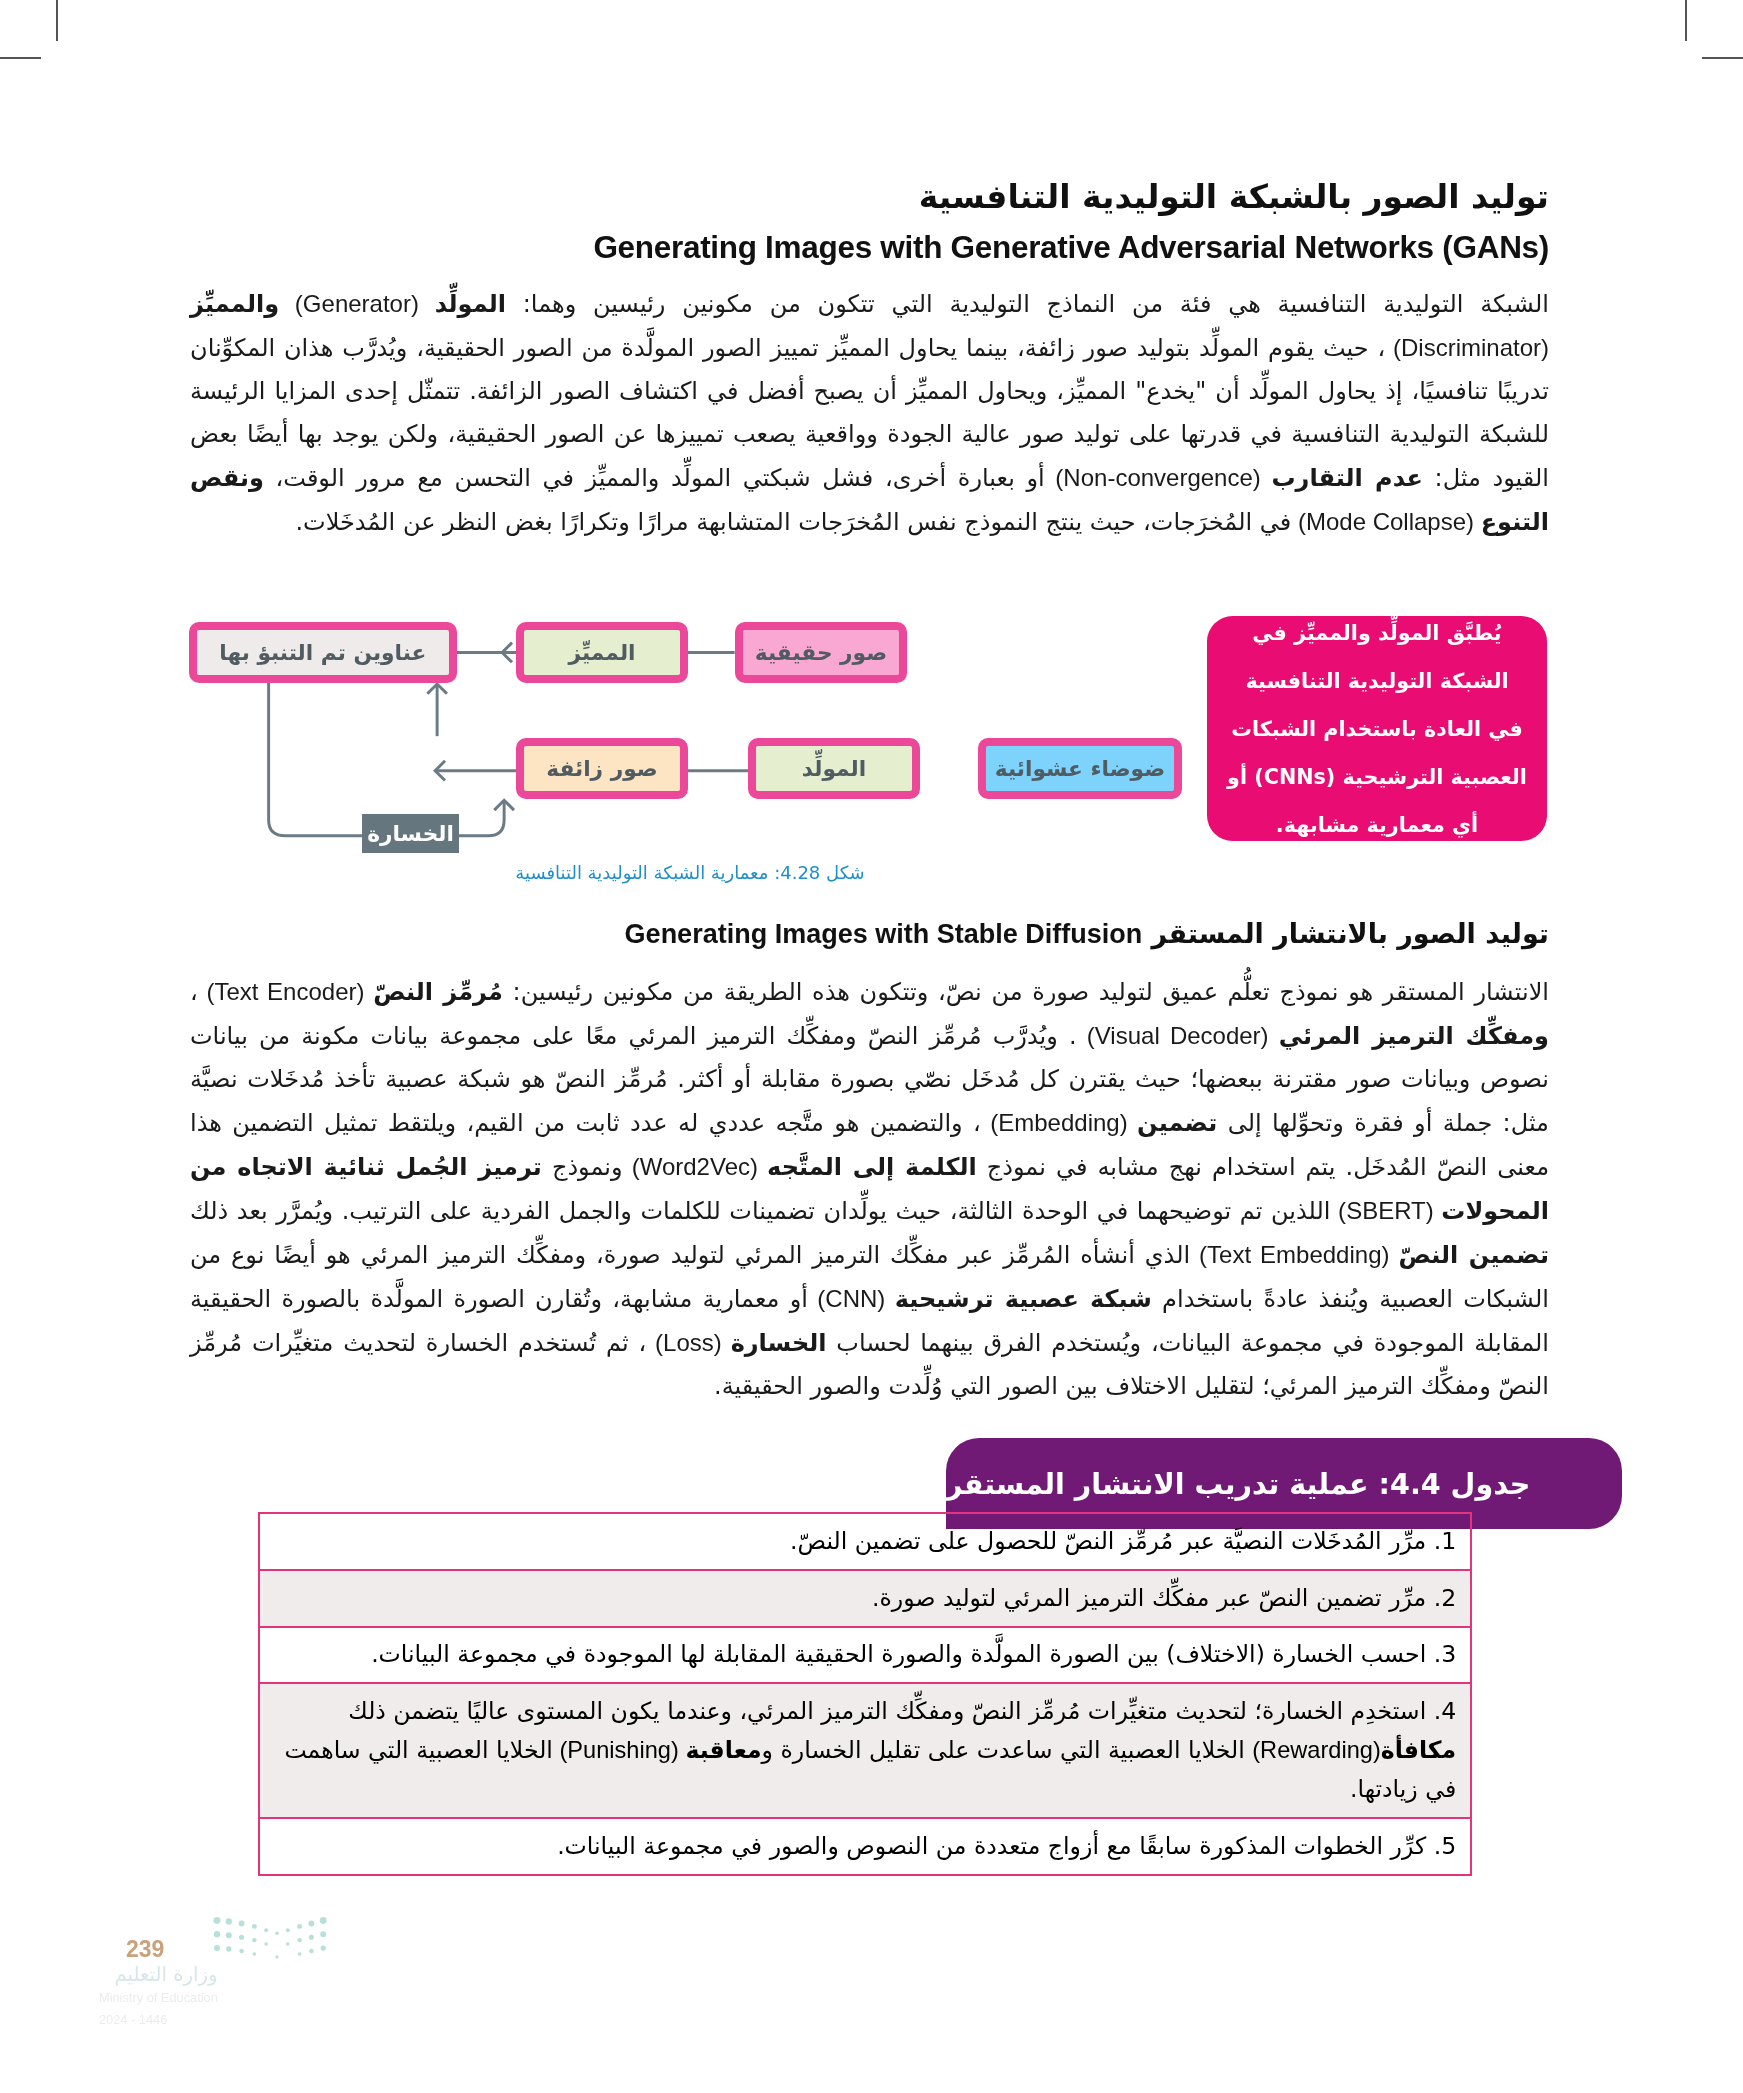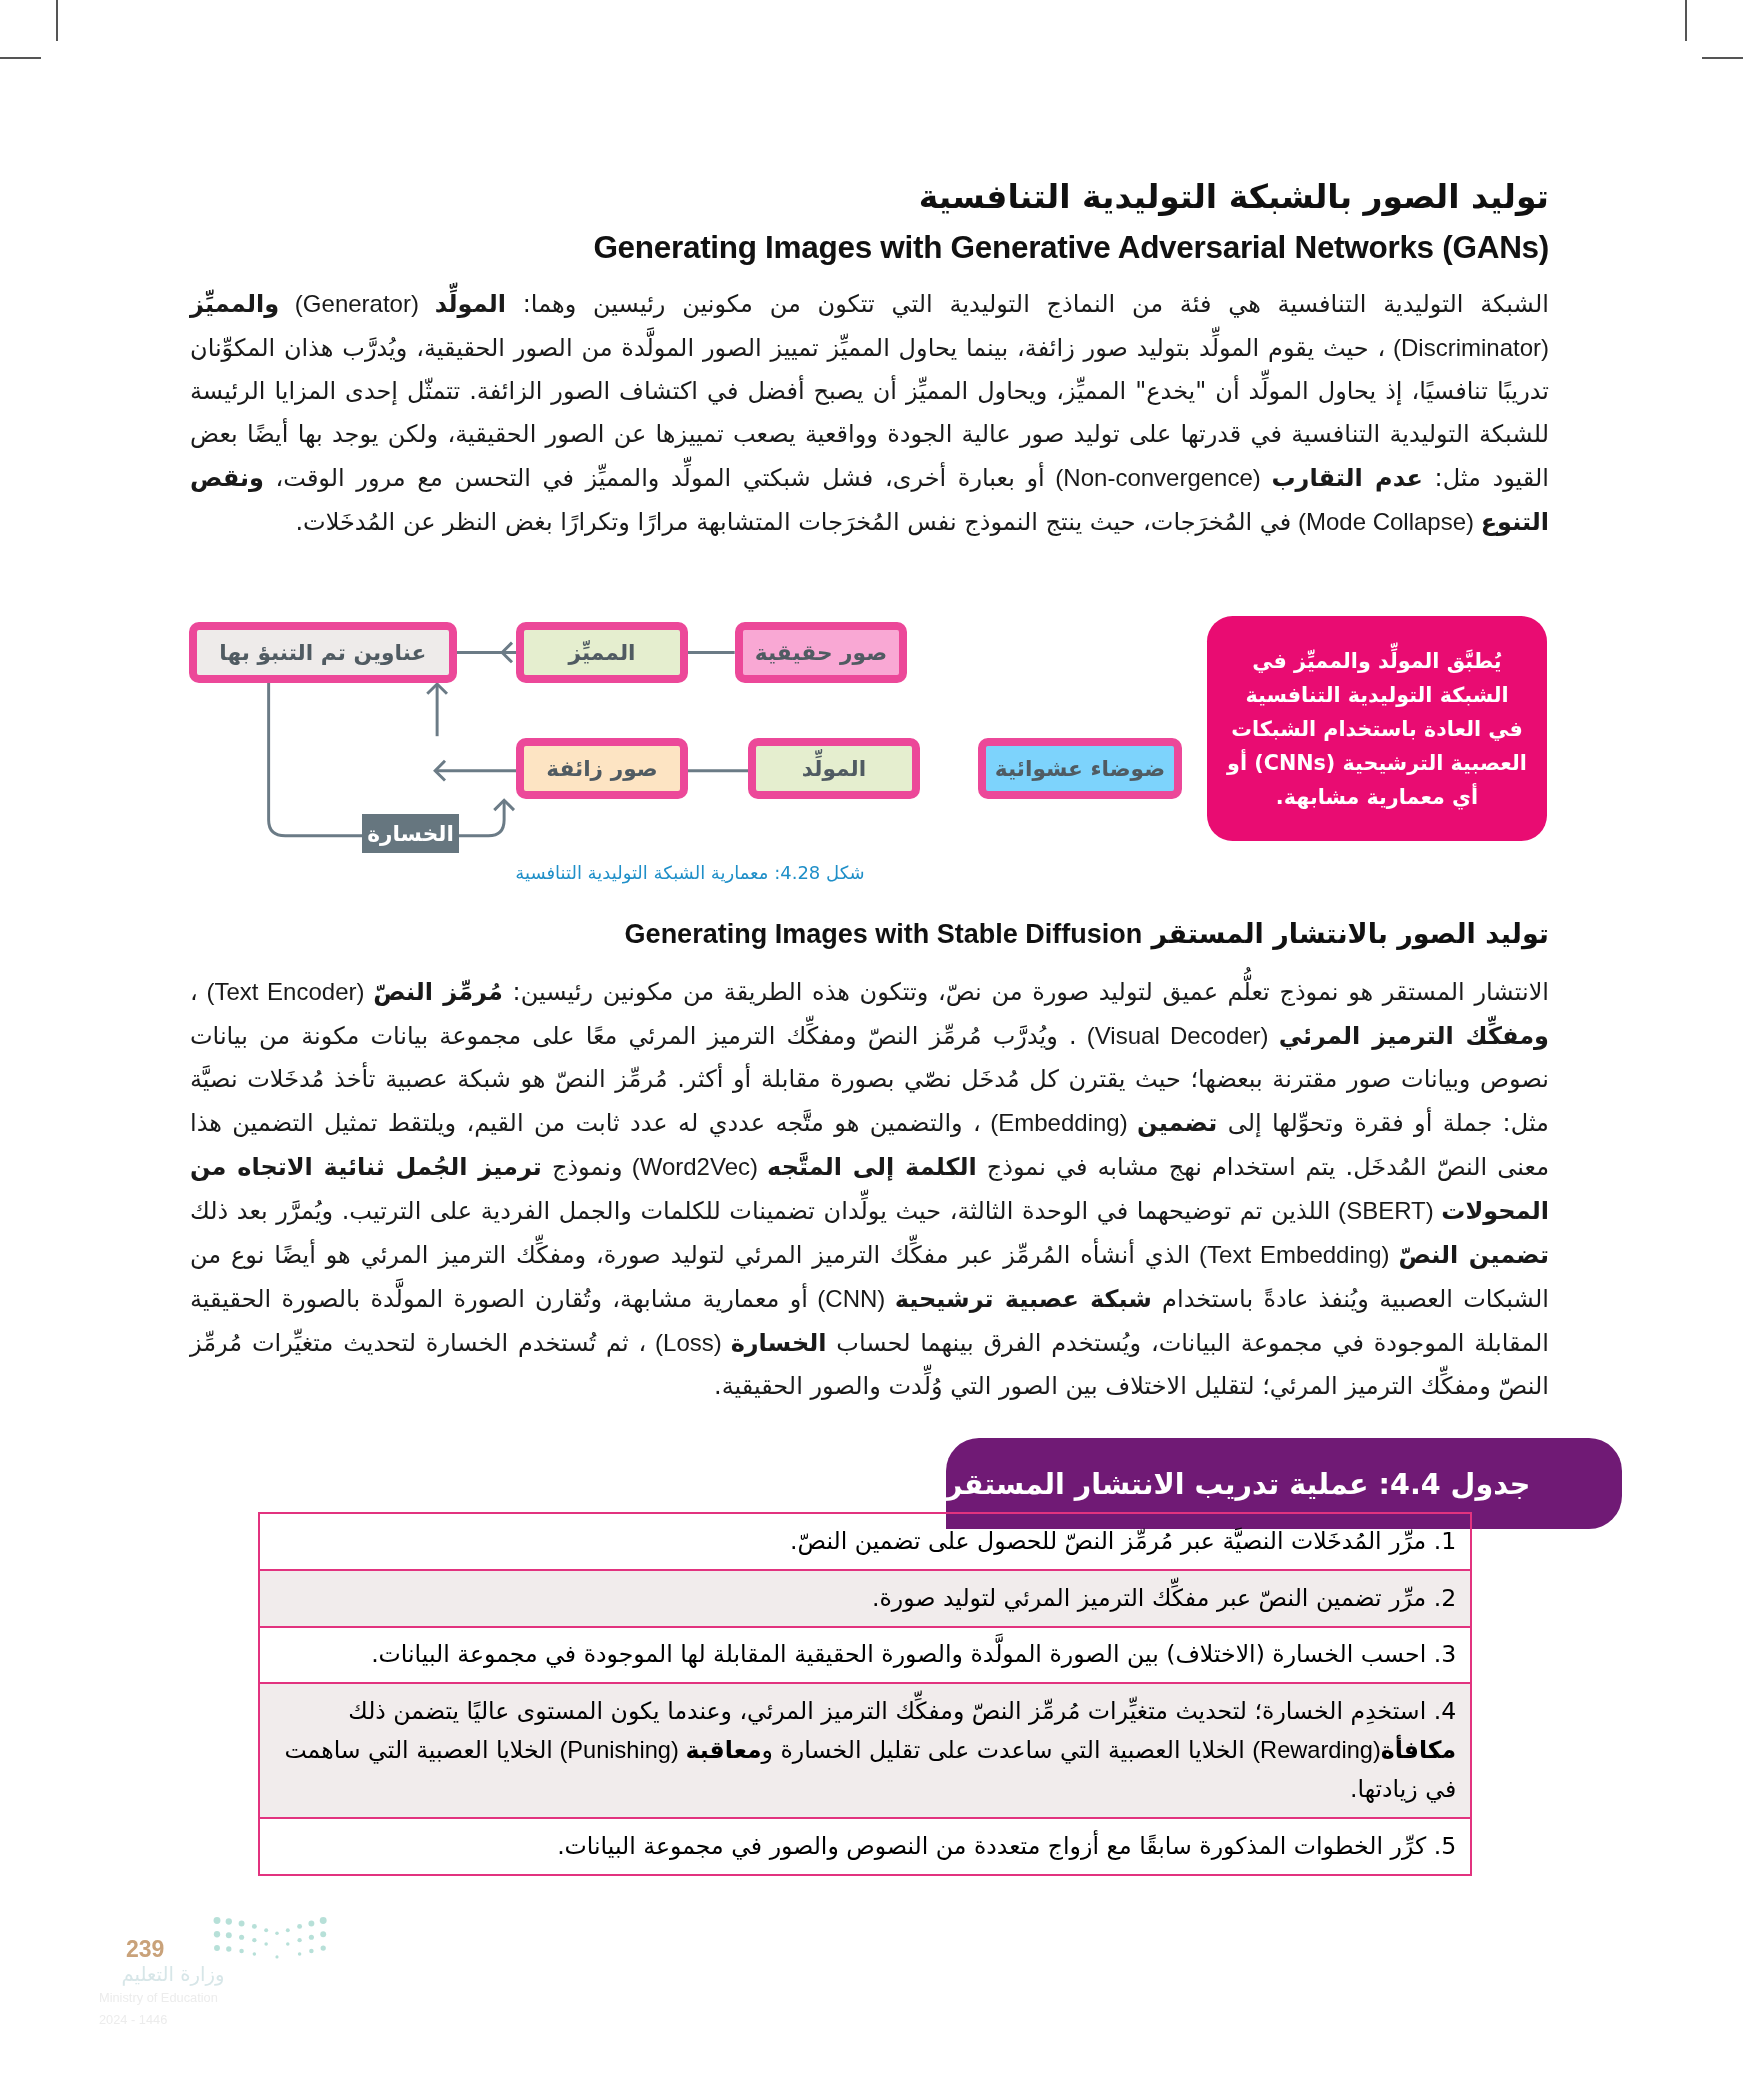--- a/index.html
+++ b/index.html
@@ -15,35 +15,35 @@
 
   .para { position: absolute; right: 195px; width: 1359px; font-size: 24px; line-height: 43px; text-align: justify; text-align-last: right; direction: rtl; }
   .para b { font-weight: bold; }
   .para .en { font-family: "Liberation Sans", sans-serif; }
 
   .diagram { position: absolute; left: 177px; top: 601px; width: 1005px; height: 296px; }
   .dbox { position: absolute; border: 8px solid #ec4899; border-radius: 9.9px; display: flex; align-items: center; justify-content: center; font-size: 21.7px; font-weight: bold; color: #505b62; box-sizing: border-box; }
   .caption { position: absolute; left: 493px; top: 862px; width: 394px; text-align: center; font-size: 18px; color: #1f8fc8; direction: rtl; }
   .loss { position: absolute; left: 362px; top: 814px; width: 97px; height: 39px; background: #66767f; color: #fff; font-size: 21.7px; font-weight: bold; display: flex; align-items: center; justify-content: center; }
 
-  .note { position: absolute; left: 1207px; top: 616px; width: 340px; height: 225px; background: #e90c72; border-radius: 25.6px; color: #fff; font-size: 20.7px; font-weight: bold; line-height: 34px; display: flex; align-items: center; justify-content: center; text-align: center; direction: rtl; padding: 0 17.7px; box-sizing: border-box; }
+  .note { position: absolute; left: 1207px; top: 616px; width: 340px; height: 225px; background: #e90c72; border-radius: 25.6px; color: #fff; font-size: 20.7px; font-weight: bold; line-height: 48px; display: flex; align-items: center; justify-content: center; text-align: center; direction: rtl; padding: 0 17.7px; box-sizing: border-box; }
 
   .h2 { position: absolute; right: 195px; top: 918px; font-size: 27px; font-weight: bold; color: #111; white-space: nowrap; direction: rtl; }
   .h2 .en { font-family: "Liberation Sans", sans-serif; }
 
   .tbl-title { position: absolute; left: 946px; top: 1438px; width: 676px; height: 91px; background: #701a75; border-radius: 33px 33px 33px 0; color: #fff; font-size: 28.6px; font-weight: bold; display: flex; align-items: center; justify-content: flex-end; padding-right: 29.6px; box-sizing: border-box; direction: rtl; }
   .tbl { position: absolute; left: 258px; top: 1512px; width: 1214px; border: 2px solid #e2337f; border-top: none; box-sizing: border-box; }
   .row { border-top: 2px solid #e2337f; color: #000000; font-size: 23.6px; direction: rtl; padding: 7.9px 13.8px 7.9px 17.7px; line-height: 39px; }
   .row.alt { background: #f1ecec; }
   .row b { font-weight: bold; }
   .row .en { font-family: "Liberation Sans", sans-serif; }
 
   .logo { position: absolute; left: 99px; top: 1891px; width: 236px; height: 177px; }
   .pnum { position: absolute; left: 126px; top: 1936px; font-size: 23px; font-weight: bold; color: #c9a27a; font-family: "Liberation Sans", sans-serif; }
-  .ministry-ar { position: absolute; left: 99px; top: 1963px; font-size: 19.7px; color: #d7e6e8; direction: rtl; width: 148px; text-align: center; }
+  .ministry-ar { position: absolute; left: 92px; top: 1963px; font-size: 19.7px; color: #d7e6e8; direction: rtl; width: 148px; text-align: center; }
   .ministry-en { position: absolute; left: 99px; top: 1990px; font-size: 12.8px; color: #ececec; font-family: "Liberation Sans", sans-serif; }
   .ministry-year { position: absolute; left: 99px; top: 2012px; font-size: 12.8px; color: #ececec; font-family: "Liberation Sans", sans-serif; }
 </style>
 </head>
 <body>
 
 <div class="crop" style="left:56px;top:0;width:2px;height:41px"></div>
 <div class="crop" style="left:0;top:57px;width:41px;height:2px"></div>
 <div class="crop" style="left:1685px;top:0;width:2px;height:41px"></div>
 <div class="crop" style="left:1702px;top:57px;width:41px;height:2px"></div>

